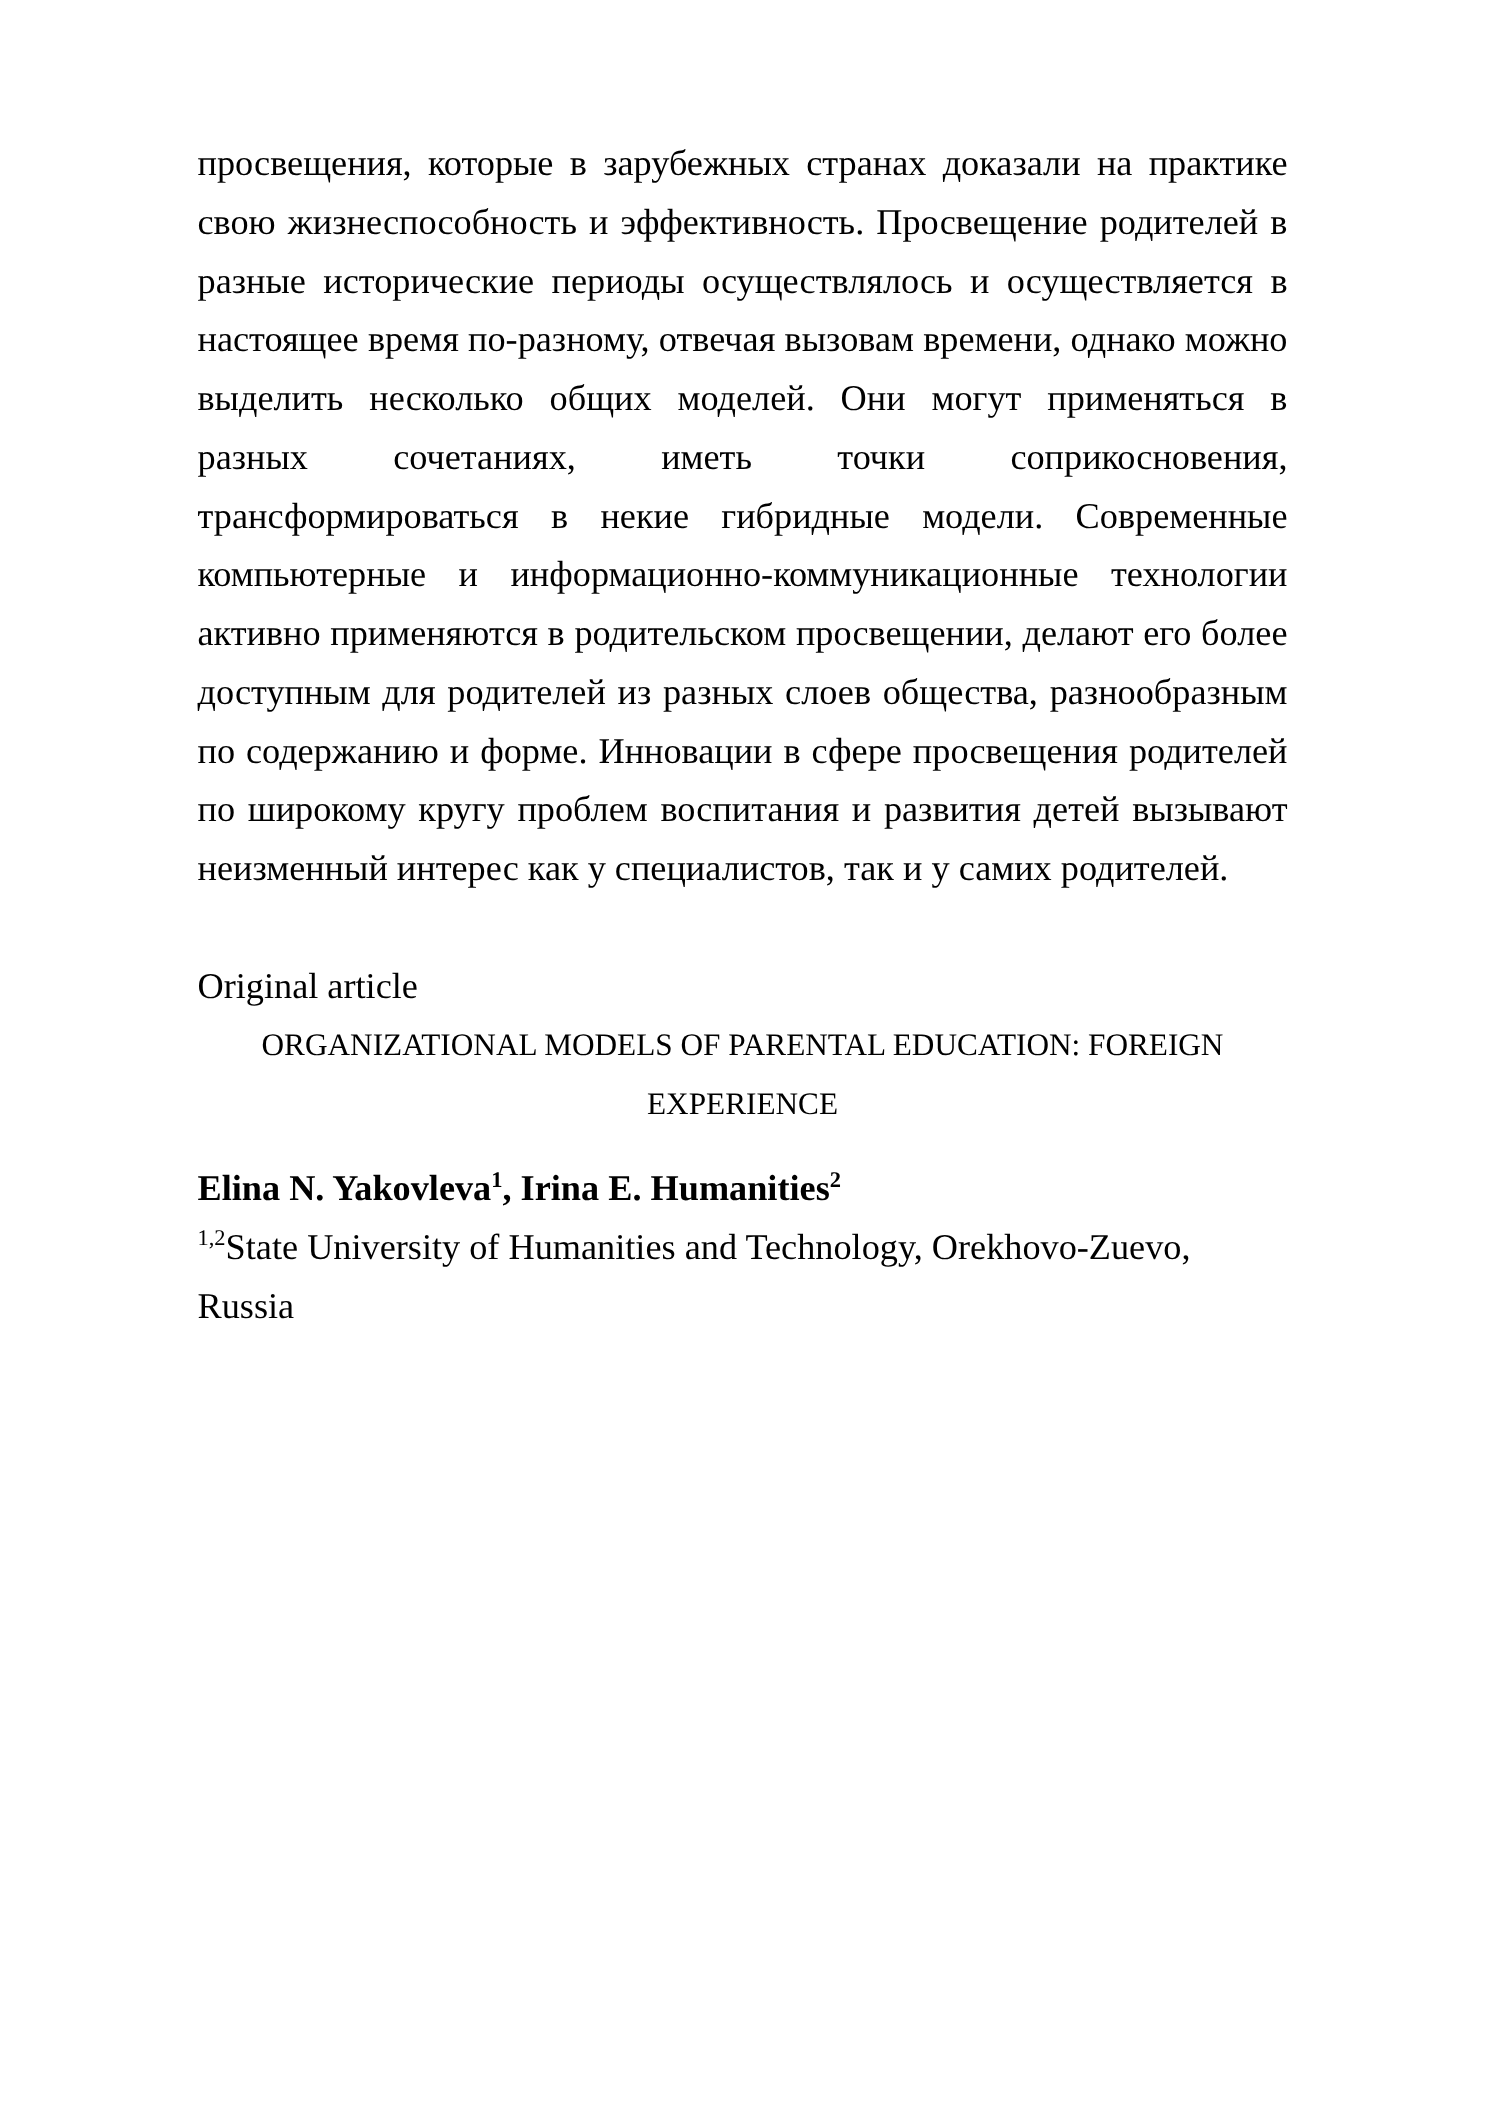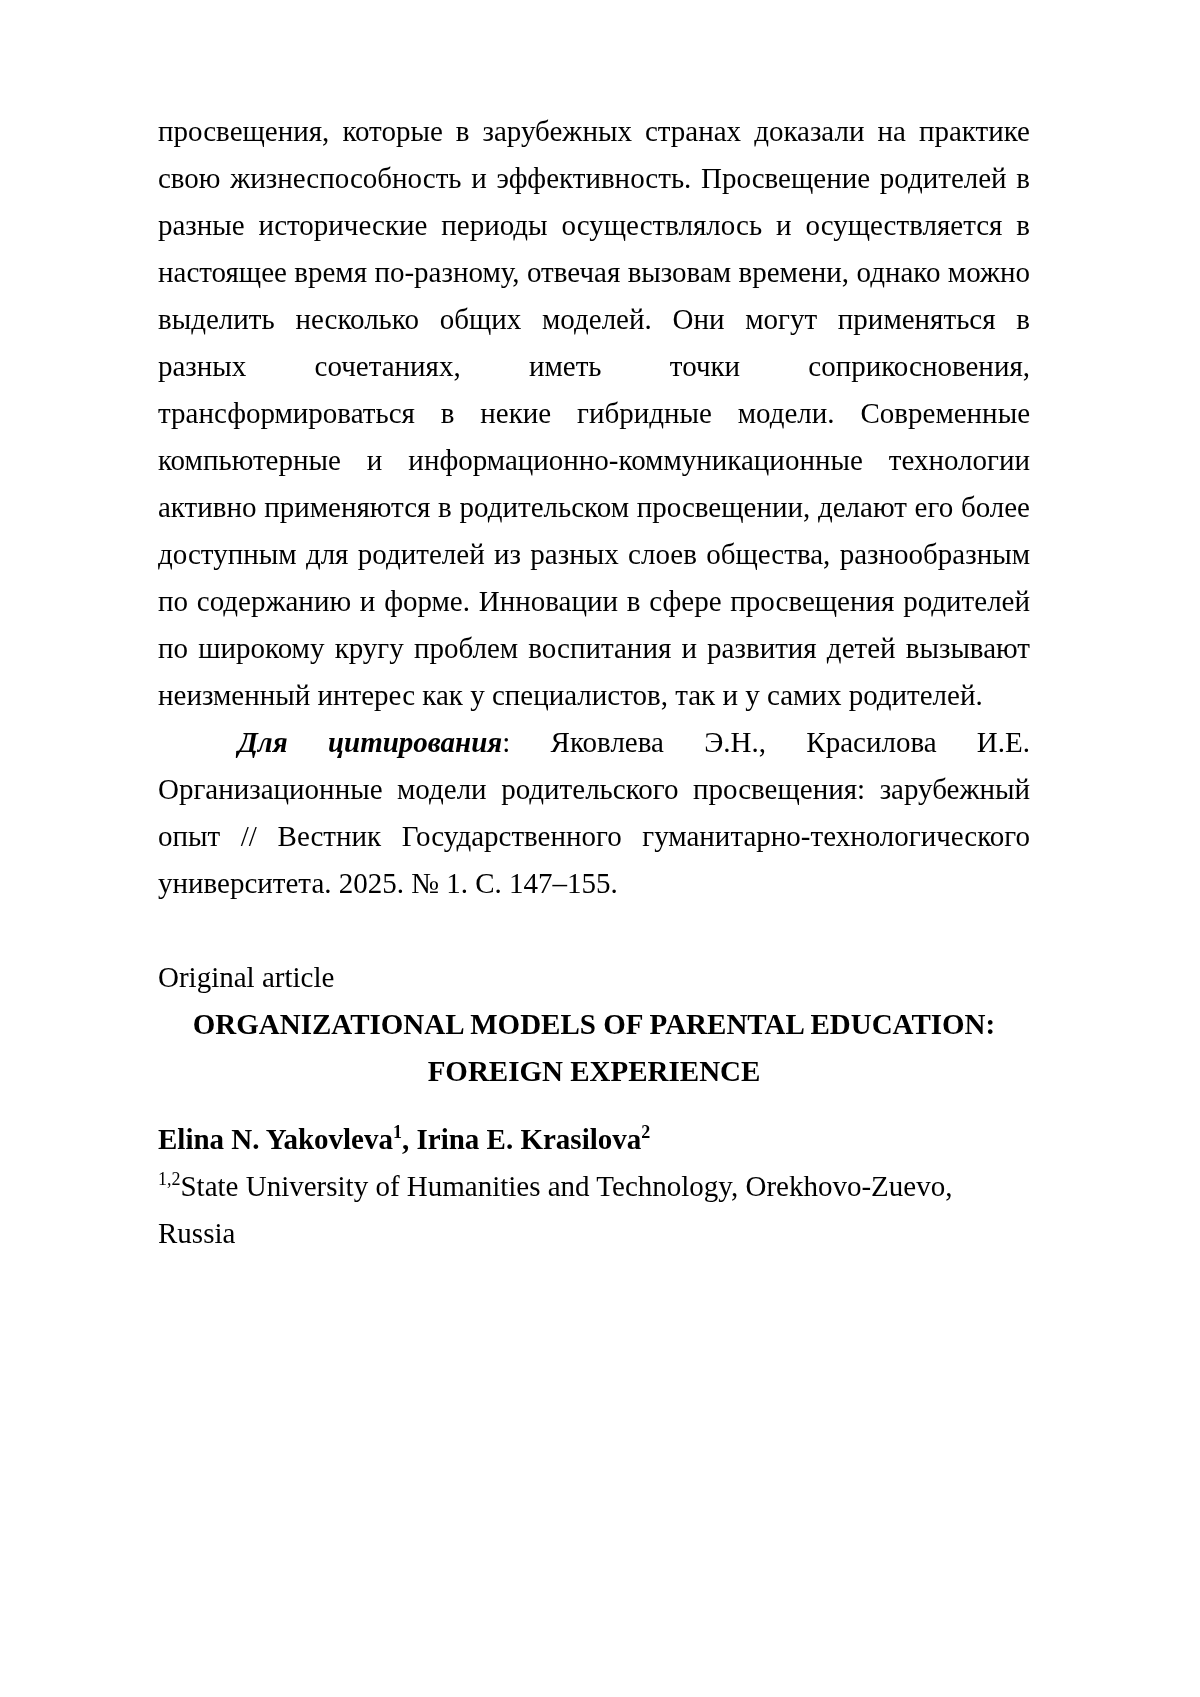--- a/index.html
+++ b/index.html
@@ -19,22 +19,22 @@
     line-height: 47px;
     color: #000000;
     overflow: hidden;
   }
   p, h1 { margin: 0; padding: 0; }
   .para { text-align: justify; }
   .indent { text-indent: 80px; }
   .bi { font-weight: bold; font-style: italic; }
   .article-type { margin-top: 47px; text-align: left; }
   .title {
-    font-size: 29px;
-    font-weight: bold;
+    font-size: 25px;
+    font-weight: normal;
     text-align: center;
     line-height: 47px;
   }
   .authors { margin-top: 21px; font-weight: bold; }
   .affiliation { font-weight: normal; }
   sup {
     font-size: 0.62em;
     vertical-align: super;
     line-height: 0;
   }
@@ -51,26 +51,25 @@
   .abstract { margin-top: 51px; }
 </style>
 </head>
 <body>
 
 <div class="page">
 
   <p class="para">просвещения, которые в зарубежных странах доказали на практике свою жизнеспособность и эффективность. Просвещение родителей в разные исторические периоды осуществлялось и осуществляется в настоящее время по-разному, отвечая вызовам времени, однако можно выделить несколько общих моделей. Они могут применяться в разных сочетаниях, иметь точки соприкосновения, трансформироваться в некие гибридные модели. Современные компьютерные и информационно-коммуникационные технологии активно применяются в родительском просвещении, делают его более доступным для родителей из разных слоев общества, разнообразным по содержанию и форме. Инновации в сфере просвещения родителей по широкому кругу проблем воспитания и развития детей вызывают неизменный интерес как у специалистов, так и у самих родителей.</p>
 
 
-  <p class="para indent"><b class="bi">Для цитирования</b><span>: Яковлева Э.Н., Красилова И.Е. Организационные модели родительского просвещения: зарубежный опыт // Вестник Государственного гуманитарно-технологического университета. 2025. № 1. С. 147–155.</span></p>
 
   <p class="article-type">Original article</p>
 
   <h1 class="title">ORGANIZATIONAL MODELS OF PARENTAL EDUCATION: FOREIGN EXPERIENCE</h1>
 
-  <p class="authors"><span>Elina N. Yakovleva</span><sup>1</sup><span>, </span><span>Irina E. Krasilova</span><sup>2</sup></p>
+  <p class="authors"><span>Elina N. Yakovleva</span><sup>1</sup><span>, </span><span>Irina E. Humanities</span><sup>2</sup></p>
 
   <p class="affiliation"><sup>1,2</sup><span>State University of Humanities and Technology, Orekhovo-Zuevo, Russia</span></p>
 
 
 
 
 </div>
 
 </body></html>

